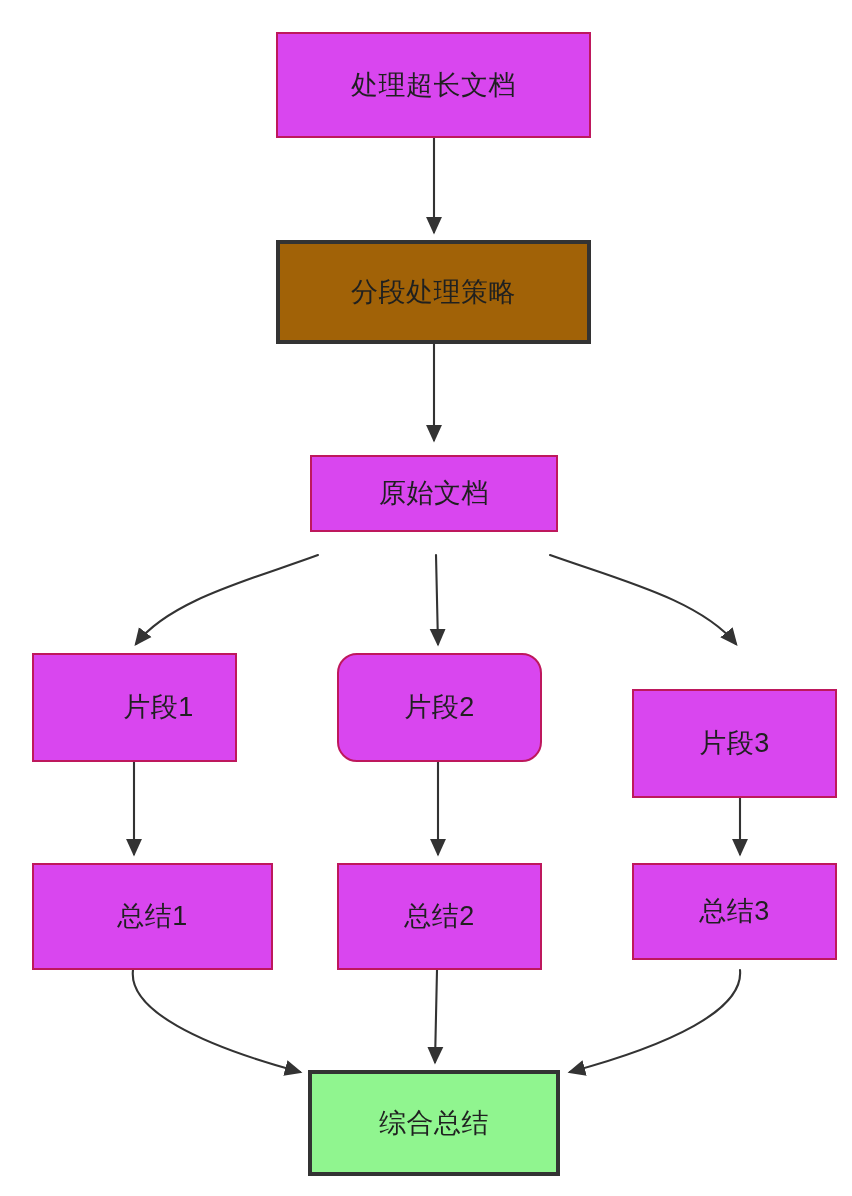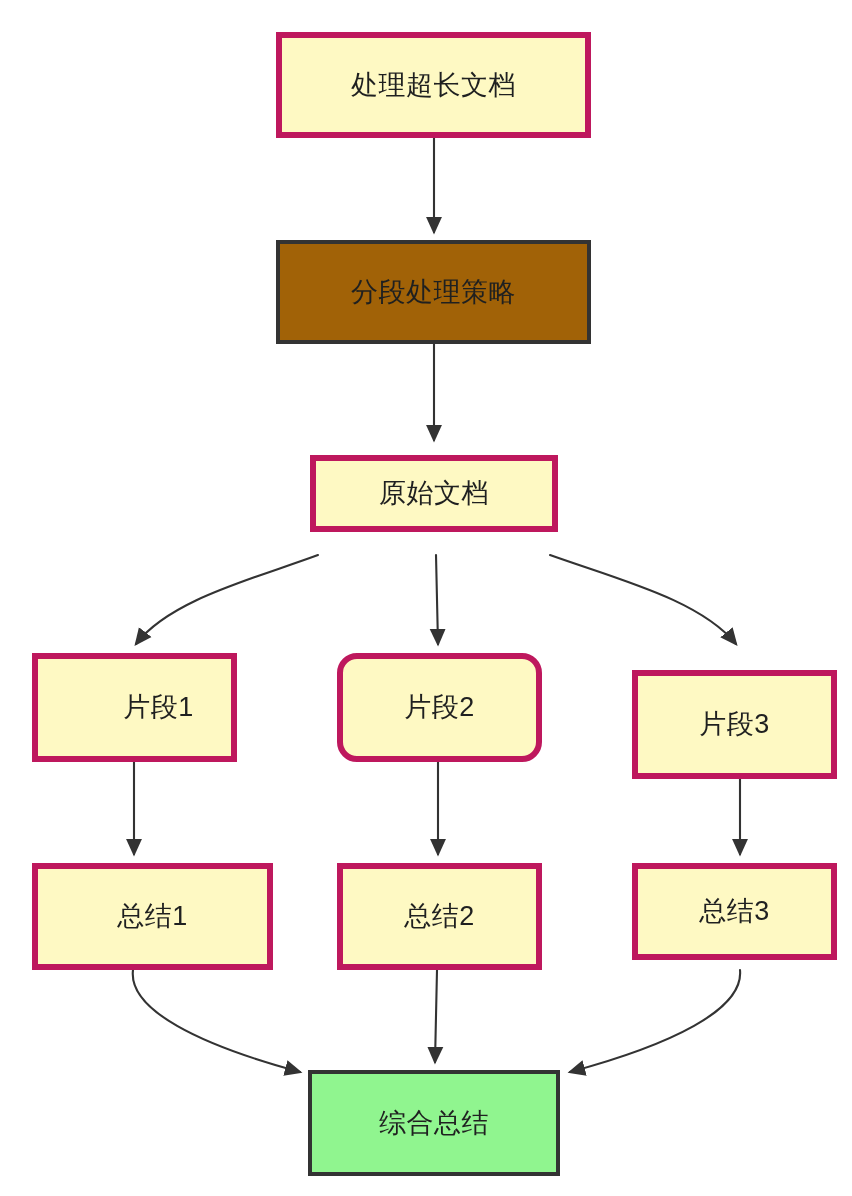--- a/index.html
+++ b/index.html
@@ -33,22 +33,22 @@
     align-items: center;
     justify-content: center;
     text-align: center;
     line-height: 1.2;
     color: #1f2020;
     font-size: 27px;
     letter-spacing: 0.5px;
     z-index: 2;
   }
   .node.plain {
-    background: #fef9c3;
-    border: 6px solid #be185d;
+    background: #d946ef;
+    border: 2px solid #be185d;
   }
   .node.strong {
     background: #a16207;
     border: 4px solid #333333;
   }
   .node.done {
     background: #90f58f;
     border: 4px solid #333333;
     justify-content: center;
   }
@@ -92,21 +92,21 @@
       </div>
       <div class="node plain" style="left: 310px; top: 455px; width: 248px; height: 77px;">
         <span class="node-label">原始文档</span>
       </div>
       <div class="node plain" style="left: 32px; top: 653px; width: 205px; height: 109px; padding-left: 48px;">
         <span class="node-label">片段1</span>
       </div>
       <div class="node plain" style="left: 337px; top: 653px; width: 205px; height: 109px; border-radius: 20px;">
         <span class="node-label">片段2</span>
       </div>
-      <div class="node plain" style="left: 632px; top: 670px; width: 205px; height: 109px;">
+      <div class="node plain" style="left: 632px; top: 689px; width: 205px; height: 109px;">
         <span class="node-label">片段3</span>
       </div>
       <div class="node plain" style="left: 32px; top: 863px; width: 241px; height: 107px;">
         <span class="node-label">总结1</span>
       </div>
       <div class="node plain" style="left: 337px; top: 863px; width: 205px; height: 107px;">
         <span class="node-label">总结2</span>
       </div>
       <div class="node plain" style="left: 632px; top: 863px; width: 205px; height: 97px;">
         <span class="node-label">总结3</span>

